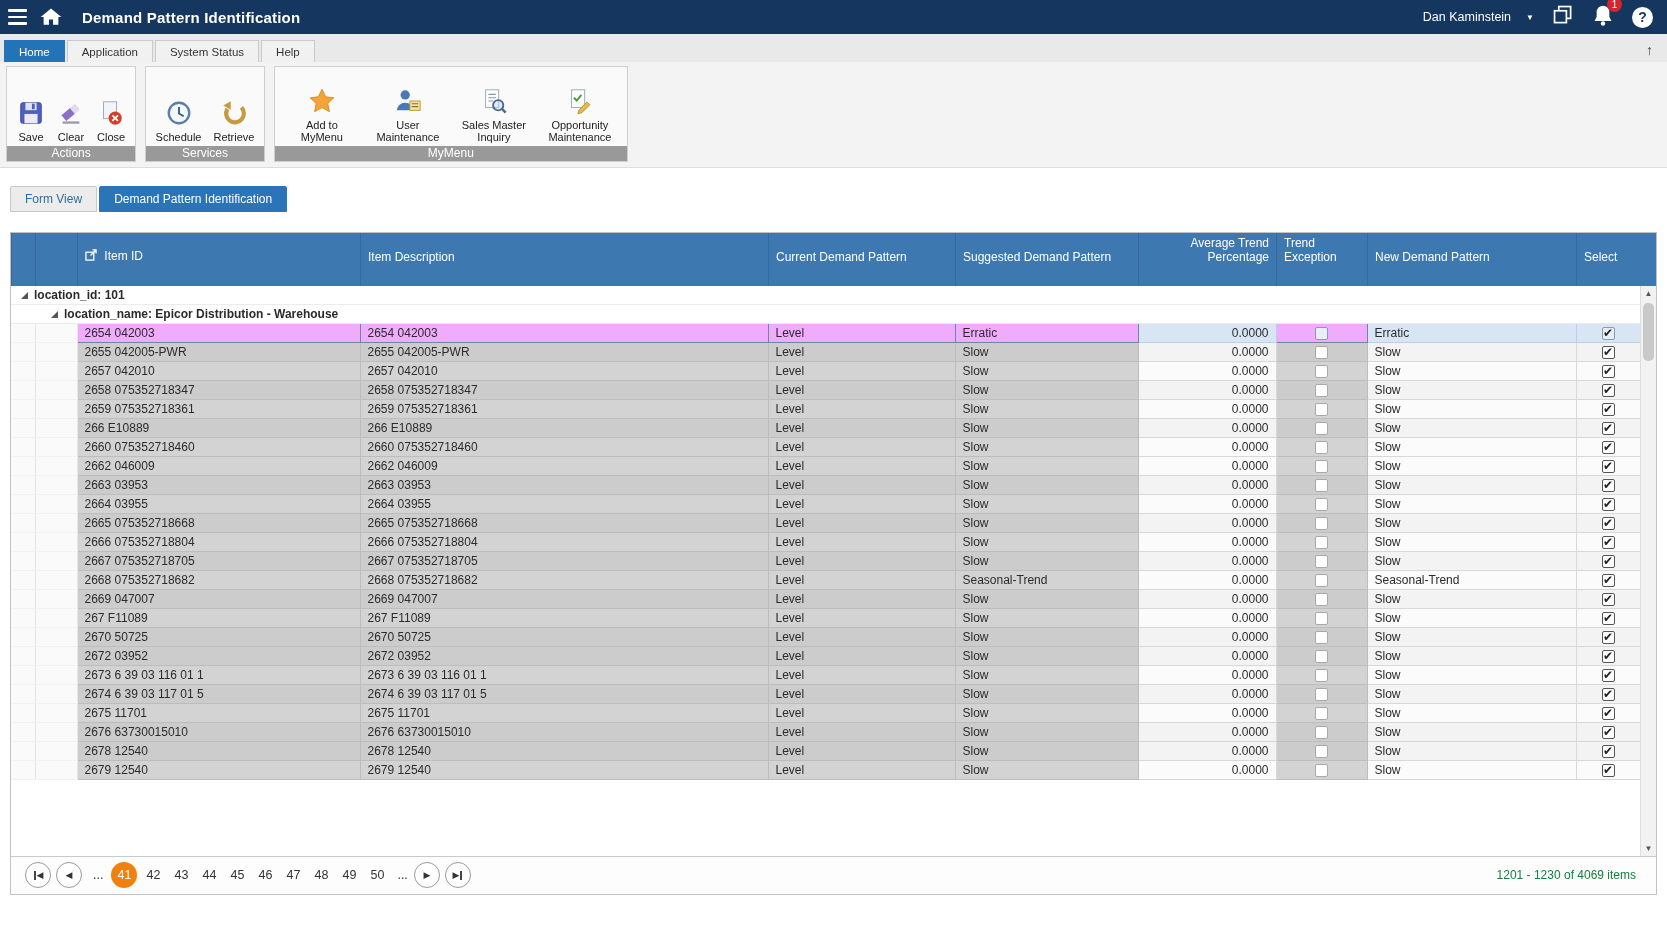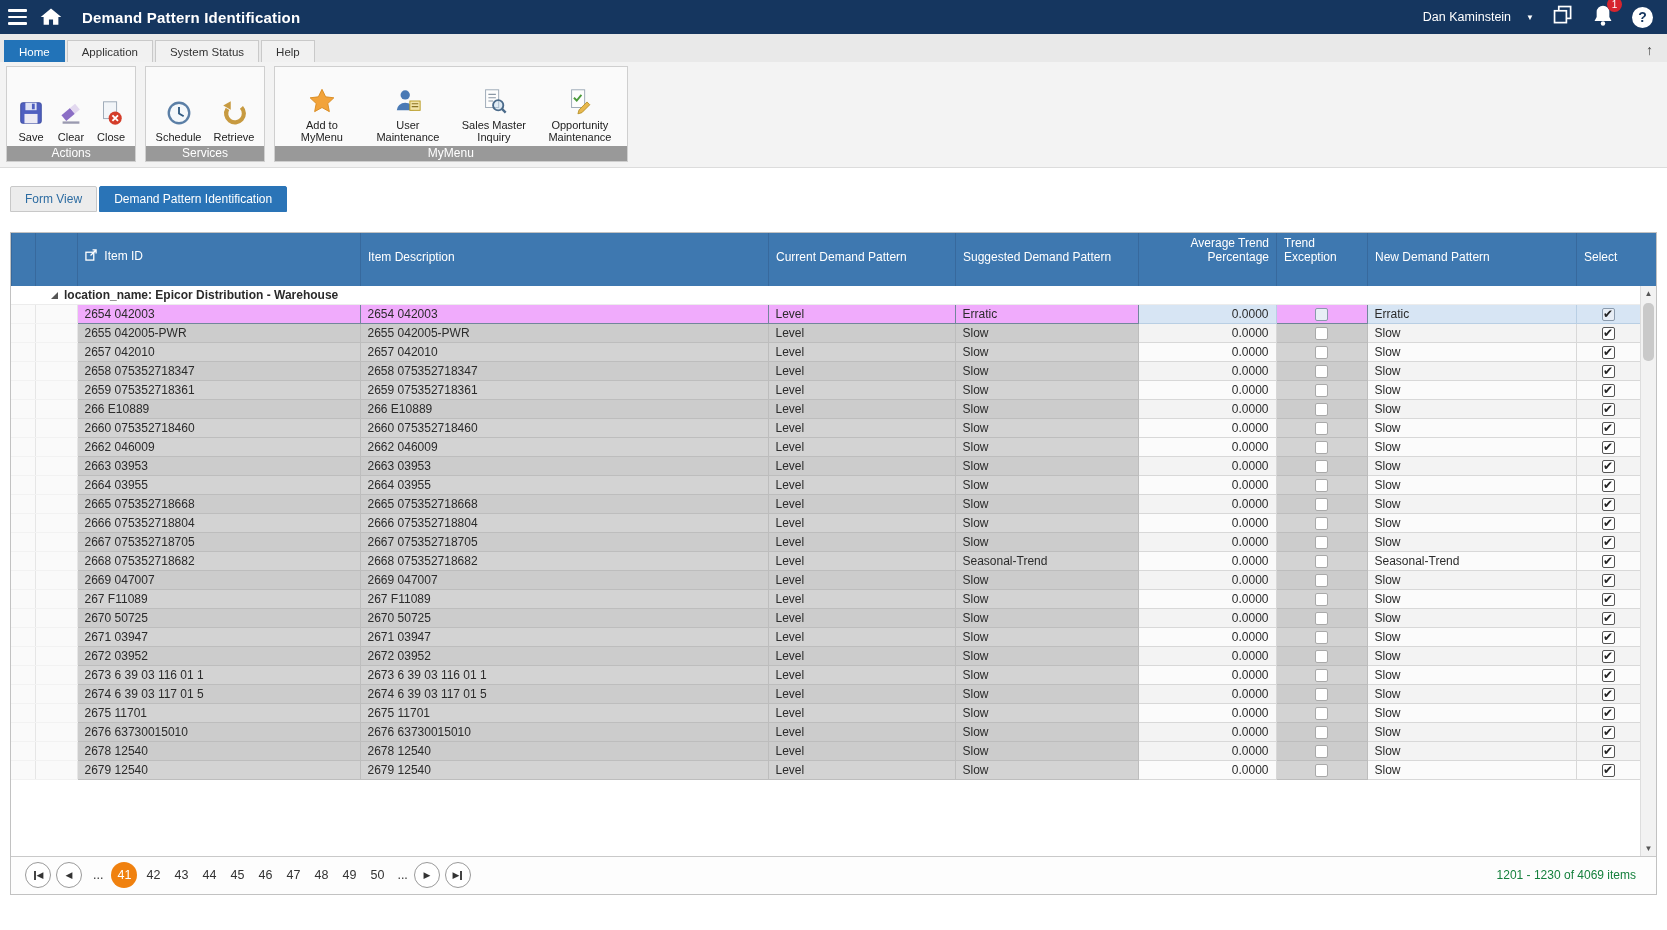--- a/index.html
+++ b/index.html
@@ -309,20 +309,25 @@
             <col style="width:408px">
           <col style="width:187px">
             <col style="width:183px">
             <col style="width:138px">
             <col style="width:91px">
           <col style="width:209px">
             <col style="width:65px">
         </colgroup>
         <tbody id="grid-tbody">
           <tr class="grouprow">
+            <td colspan="10" style="padding-left:10px;">
+              <span class="tri-exp"></span><span>location_id: 101</span>
+            </td>
+          </tr>
+          <tr class="grouprow">
             <td colspan="10" class="indent2">
               <span class="tri-exp"></span><span>location_name: Epicor Distribution - Warehouse</span>
             </td>
           </tr>
         <tr class="selected">
     <td class="rh"></td>
     <td class="rh"></td>
     <td class="g">2654 042003</td>
     <td class="g">2654 042003</td>
     <td class="g">Level</td>
@@ -510,32 +515,20 @@
     <td class="w num">0.0000</td>
     <td class="g cbc"><span class="cb"></span></td>
     <td class="w">Slow</td>
     <td class="w cbc"><span class="cb checked"></span></td>
   </tr>
             <tr class="alt">
     <td class="rh"></td>
     <td class="rh"></td>
     <td class="g">2670 50725</td>
     <td class="g">2670 50725</td>
-    <td class="g">Level</td>
-    <td class="g">Slow</td>
-    <td class="w num">0.0000</td>
-    <td class="g cbc"><span class="cb"></span></td>
-    <td class="w">Slow</td>
-    <td class="w cbc"><span class="cb checked"></span></td>
-  </tr>
-            <tr>
-    <td class="rh"></td>
-    <td class="rh"></td>
-    <td class="g">2671 03947</td>
-    <td class="g">2671 03947</td>
     <td class="g">Level</td>
     <td class="g">Slow</td>
     <td class="w num">0.0000</td>
     <td class="g cbc"><span class="cb"></span></td>
     <td class="w">Slow</td>
     <td class="w cbc"><span class="cb checked"></span></td>
   </tr>
             <tr class="alt">
     <td class="rh"></td>
     <td class="rh"></td>

